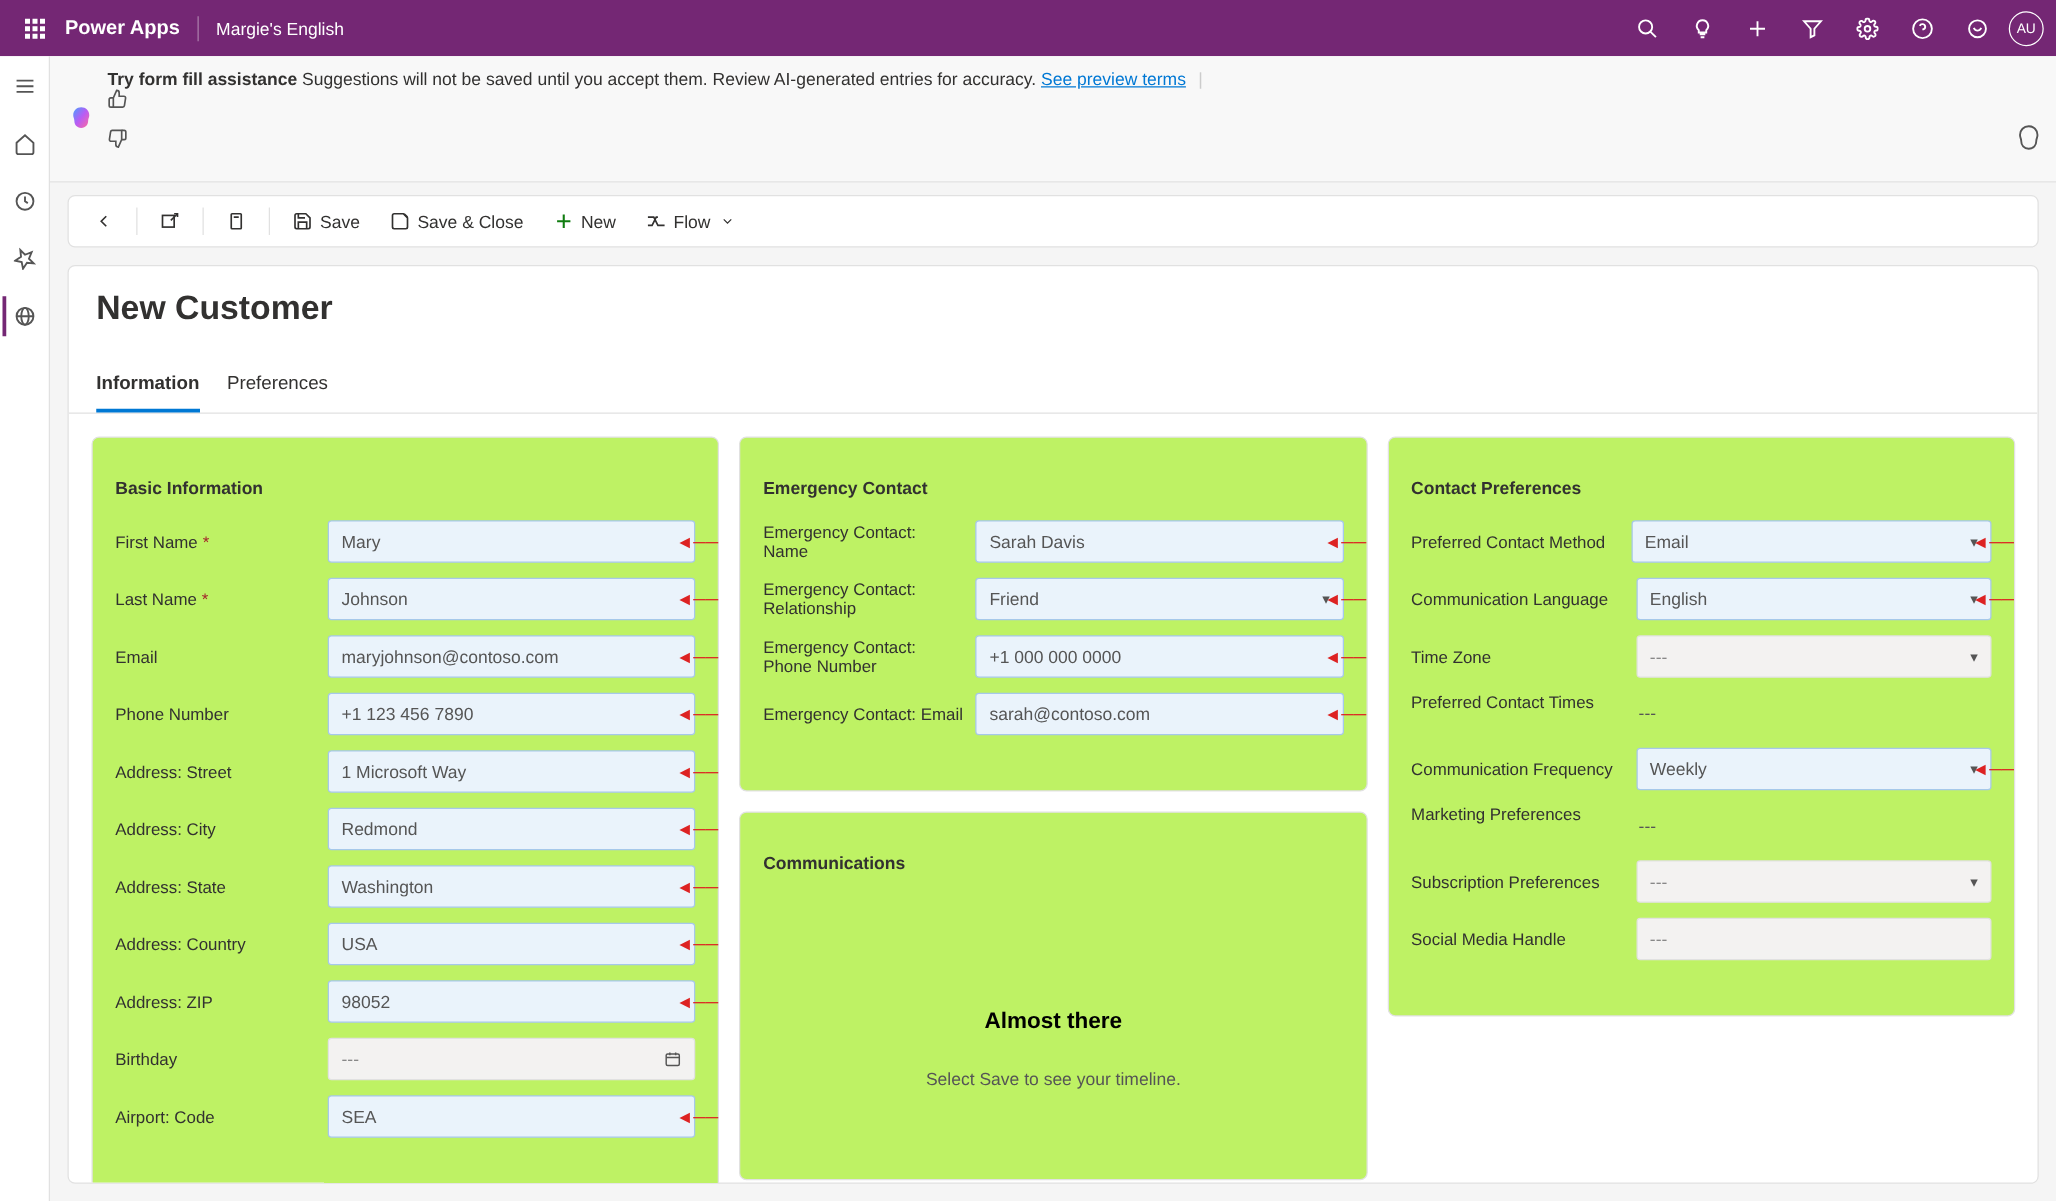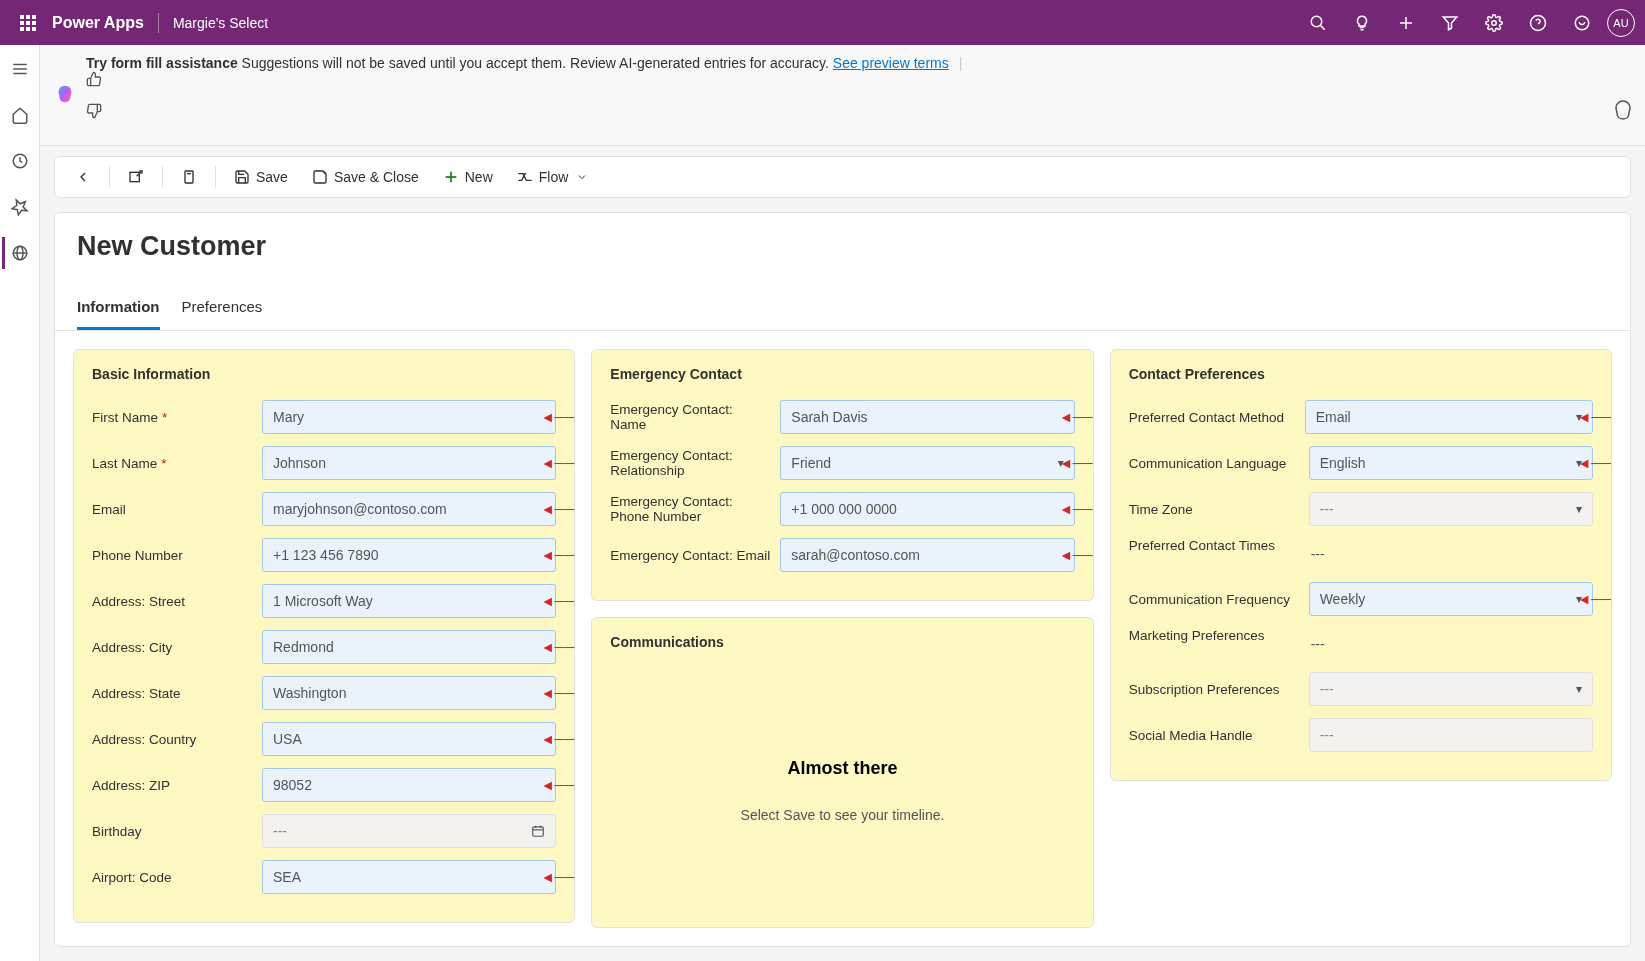--- a/index.html
+++ b/index.html
@@ -42,21 +42,21 @@
 
 .page { background: #fff; border: 1px solid #e1e1e1; border-radius: 6px; margin: 14px; padding: 0; flex: 1; display: flex; flex-direction: column; overflow: hidden; }
 .page-header { padding: 18px 22px 0 22px; }
 .page-title { font-size: 27px; font-weight: 600; color: #323130; }
 .tabs { display: flex; gap: 22px; margin-top: 26px; border-bottom: 1px solid #e1e1e1; padding: 0 22px; }
 .tab { padding: 10px 0 12px 0; font-size: 15px; color: #323130; cursor: pointer; border-bottom: 3px solid transparent; }
 .tab.active { border-bottom-color: #0078d4; font-weight: 600; }
 
 .form-body { flex: 1; overflow-y: auto; padding: 18px; display: flex; gap: 16px; }
 .col { flex: 1; display: flex; flex-direction: column; gap: 16px; }
-.section { border: 1px solid #e1e1e1; border-radius: 6px; background: #fef9c3; padding: 16px 18px; }
+.section { border: 1px solid #e1e1e1; border-radius: 6px; background: #bef264; padding: 32px 18px; }
 .sec-title { font-size: 14px; font-weight: 600; color: #323130; margin-bottom: 18px; }
 .field-row { display: flex; align-items: center; margin-bottom: 12px; position: relative; }
 .field-label { width: 170px; font-size: 13.5px; color: #323130; padding-right: 8px; flex-shrink: 0; }
 .req { color: #a4262c; margin-left: 4px; }
 .field-ctrl { flex: 1; position: relative; }
 .tinput { width: 100%; border: 1px solid #a6c8ea; background: #eaf3fb; border-radius: 3px; padding: 8px 10px; font-size: 14px; color: #555; }
 .tinput.gray { background: #f3f2f1; border-color: #e1e1e1; color: #888; }
 .select { display: flex; align-items: center; justify-content: space-between; }
 .chevron { color: #555; font-size: 12px; }
 .plain { padding: 8px 2px; font-size: 14px; color: #555; }
@@ -80,21 +80,21 @@
         <span></span>
         <span></span>
         <span></span>
         <span></span>
         <span></span>
         <span></span>
       </div>
   </div>
   <div class="brand">Power Apps</div>
   <div class="divider-v"></div>
-  <div class="app-name">Margie's Select</div>
+  <div class="app-name">Margie's English</div>
   <div class="topbar-right">
     <div class="top-icon">
         <svg width="18" height="18" viewBox="0 0 24 24" fill="none" stroke="currentColor" stroke-width="2">
           <circle cx="10" cy="10" r="7"></circle>
           <line x1="21" y1="21" x2="15" y2="15"></line>
         </svg>
       </div>
     <div class="top-icon">
         <svg width="18" height="18" viewBox="0 0 24 24" fill="none" stroke="currentColor" stroke-width="2">
           <path d="M9 18h6M10 21h4M12 3a6 6 0 0 0-4 10.5V16h8v-2.5A6 6 0 0 0 12 3z"></path>

